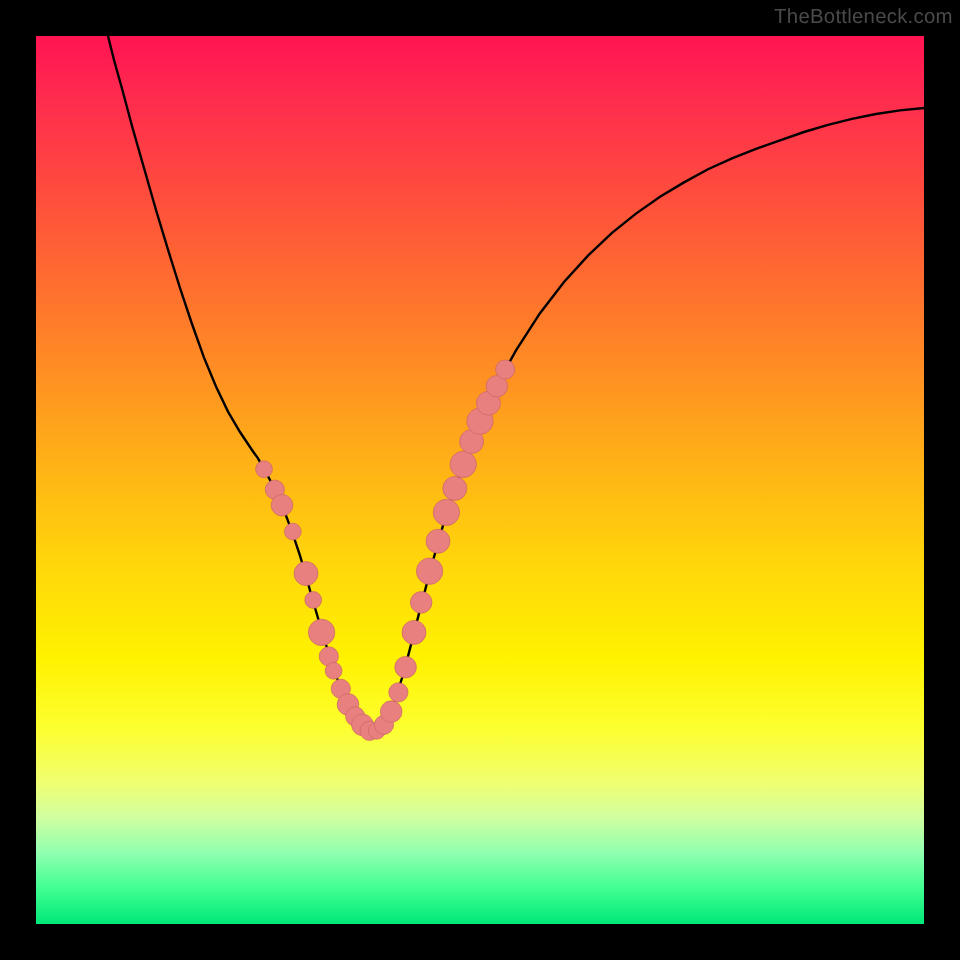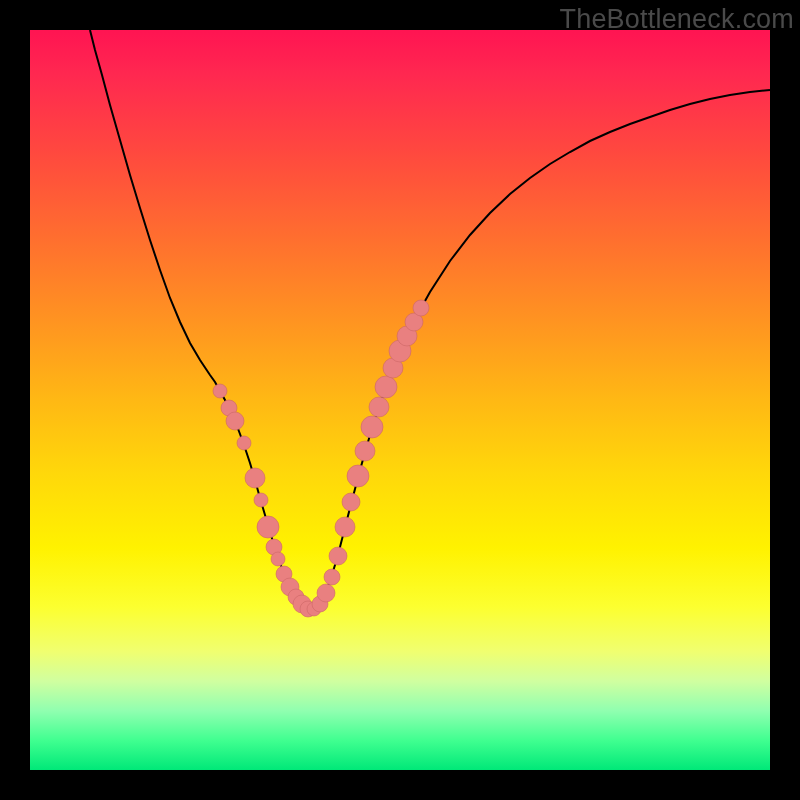--- a/index.html
+++ b/index.html
@@ -29,21 +29,21 @@
       #f0ff70 84%,
       #d0ffa0 88%,
       #90ffb0 92%,
       #40ff90 96%,
       #00e878 100%);
   }
   .watermark {
     position: absolute;
     right: 6px;
     top: 4px;
-    font-size: 27px;
+    font-size: 17px;
     font-weight: 500;
     color: #4a4a4a;
     letter-spacing: 0.2px;
   }
   svg.plot {
     position: absolute;
     inset: 0;
     width: 100%;
     height: 100%;
   }

